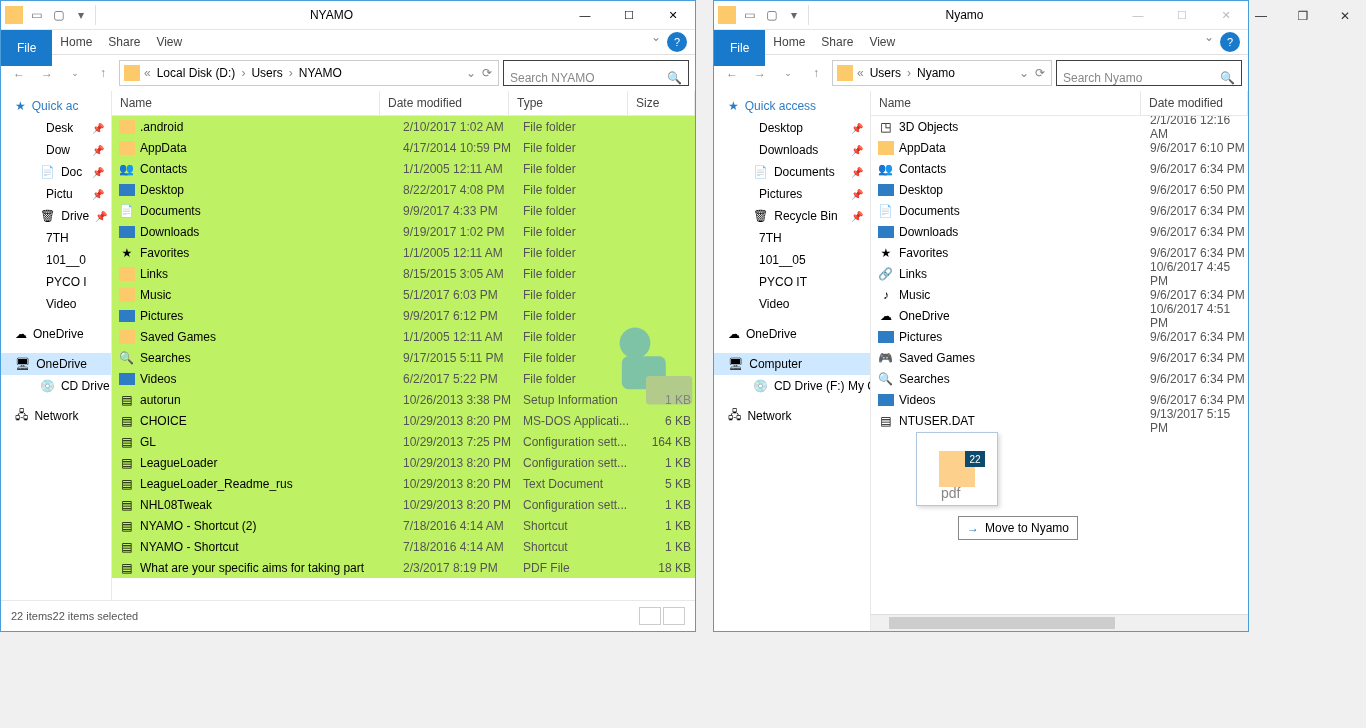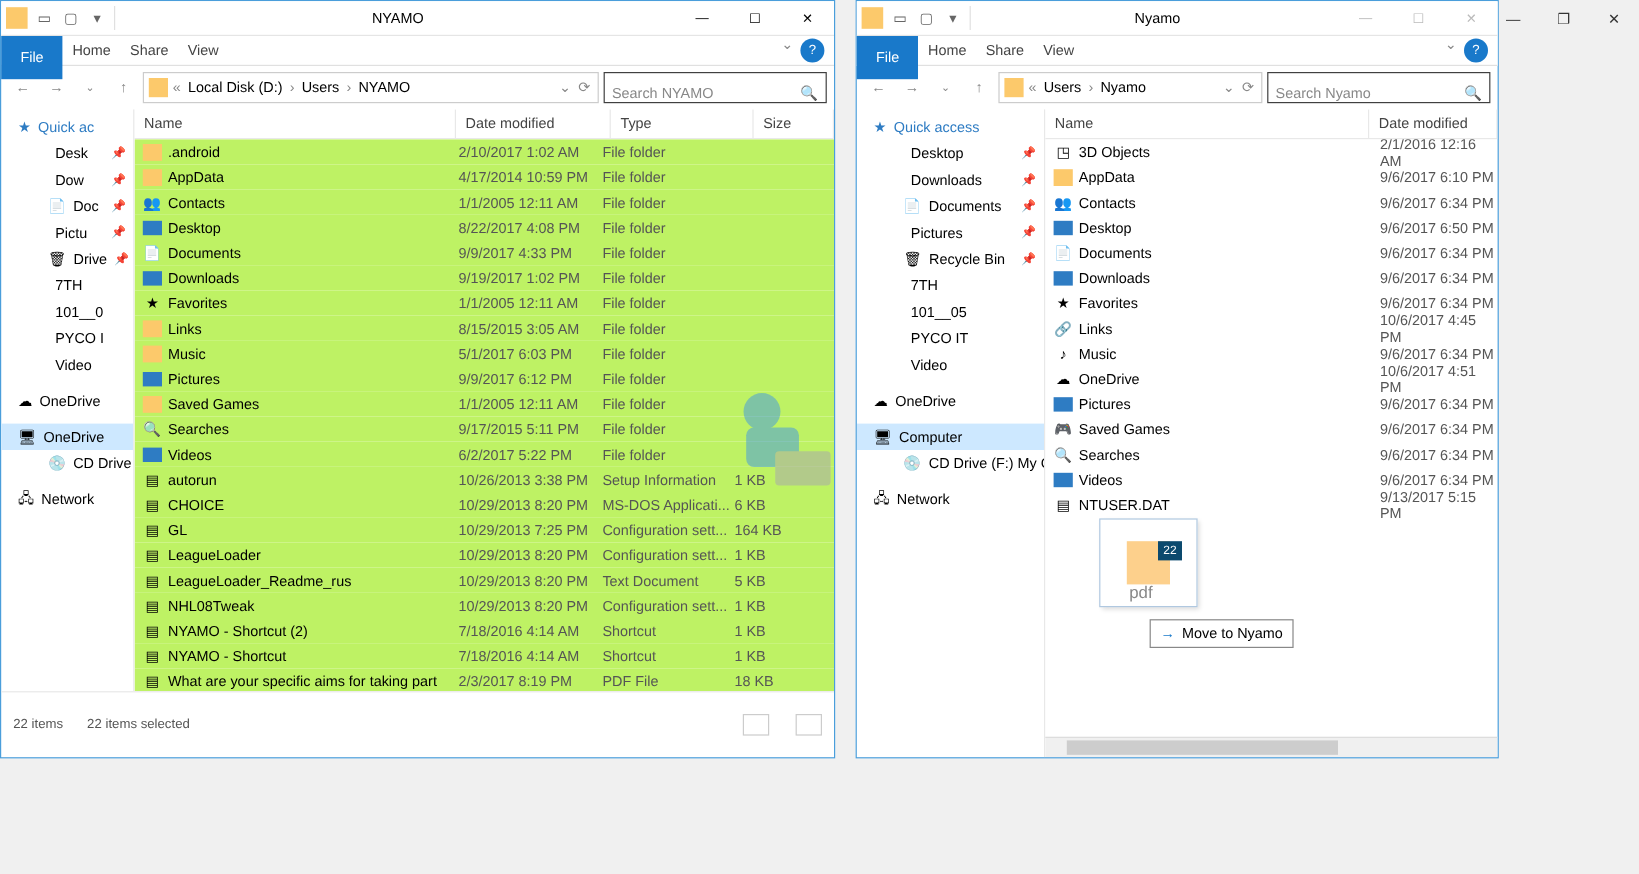--- a/index.html
+++ b/index.html
@@ -46,23 +46,23 @@
 .c-type{width:110px}
 .c-size{width:58px}
 .w2 .c-date{width:98px}
 .rows{flex:1;overflow:hidden}
 .row{height:21px;display:flex;align-items:center;font-size:12px}
 .row.sel{background:#bef264}
 .row .ico{width:18px;height:16px;margin-left:6px;margin-right:4px;display:flex;align-items:center;justify-content:center}
 .row .nm{flex:1;white-space:nowrap;overflow:hidden}
 .row .dt{width:120px;color:#555}
 .row .ty{width:110px;color:#555;white-space:nowrap;overflow:hidden}
-.row .sz{width:58px;text-align:left;padding-right:25px;color:#555}
+.row .sz{width:58px;text-align:right;padding-right:4px;color:#555}
 .w2 .row .dt{width:98px}
-.status{height:22px;border-top:1px solid #e8e8e8;display:flex;align-items:center;padding:16px 10px;gap:20px;color:#555;font-size:11px}
+.status{height:22px;border-top:1px solid #e8e8e8;display:flex;align-items:center;padding:4px 10px;color:#555;font-size:11px}
 .status .grow{flex:1}
 .status .vbtn{width:20px;height:16px;border:1px solid #ccc;margin-left:2px}
 .watermark{position:absolute;left:576px;top:310px;width:140px;height:110px;opacity:0.55;pointer-events:none}
 .drag{position:absolute;left:916px;top:432px;width:80px;height:72px;background:#fff;border:1px solid #b0c8e0;box-shadow:2px 2px 4px rgba(0,0,0,0.15);display:flex;flex-direction:column;align-items:center;justify-content:center}
 .drag .pdf{width:36px;height:36px;background:#fdd08c;position:relative}
 .drag .pdf::after{content:"pdf";position:absolute;bottom:-14px;left:2px;font-size:14px;color:#888}
 .drag .badge{position:absolute;top:18px;left:48px;width:20px;height:16px;background:#0c4a6e;color:#fff;font-size:10px;display:flex;align-items:center;justify-content:center}
 .tooltip{position:absolute;left:958px;top:516px;height:22px;background:#fff;border:1px solid #888;padding:0 8px;display:flex;align-items:center;gap:6px;font-size:12px}
 .tooltip .arr{color:#1979ca;font-weight:bold}
 .ifolder{width:16px;height:14px;background:#fcc96b}

